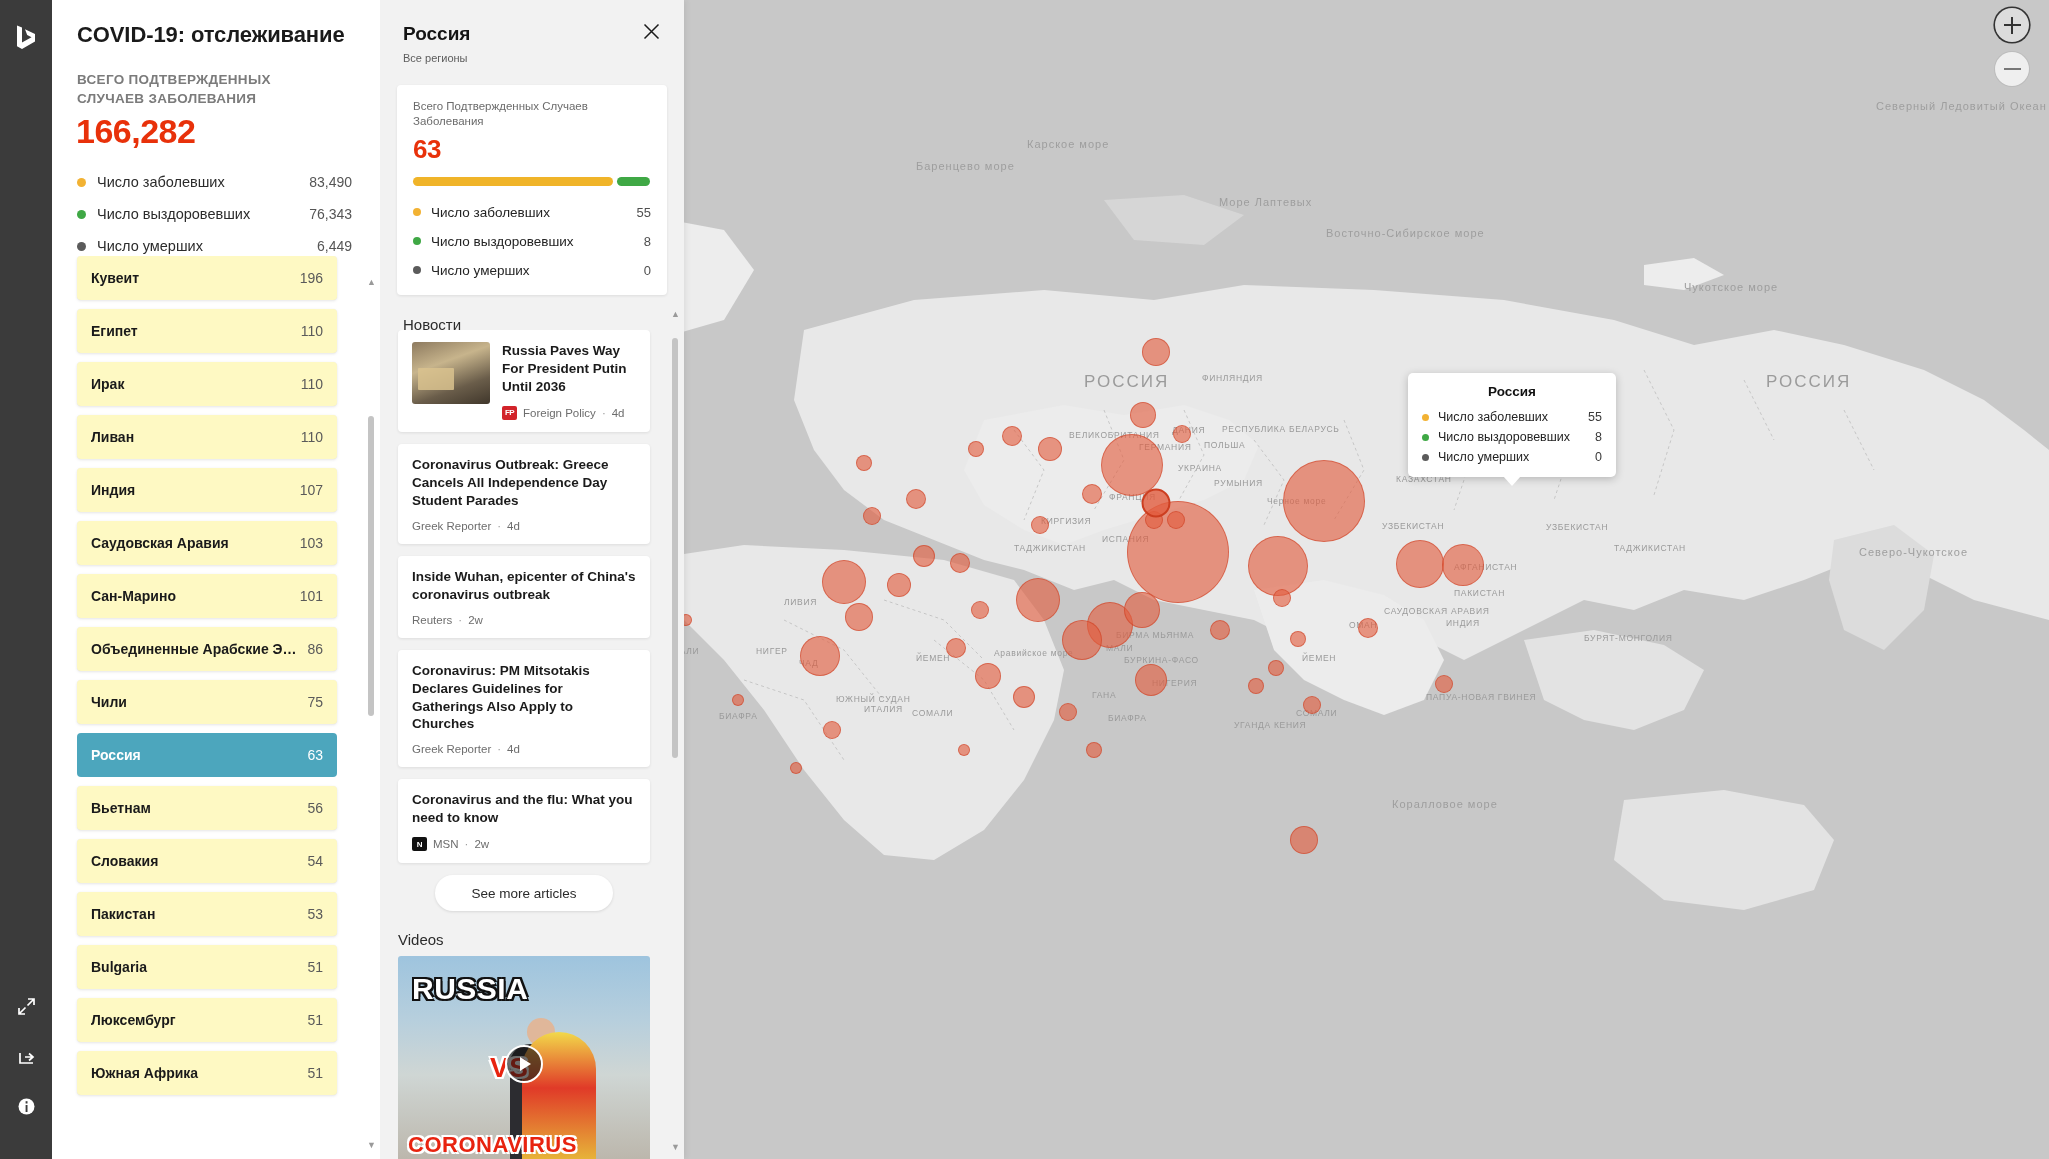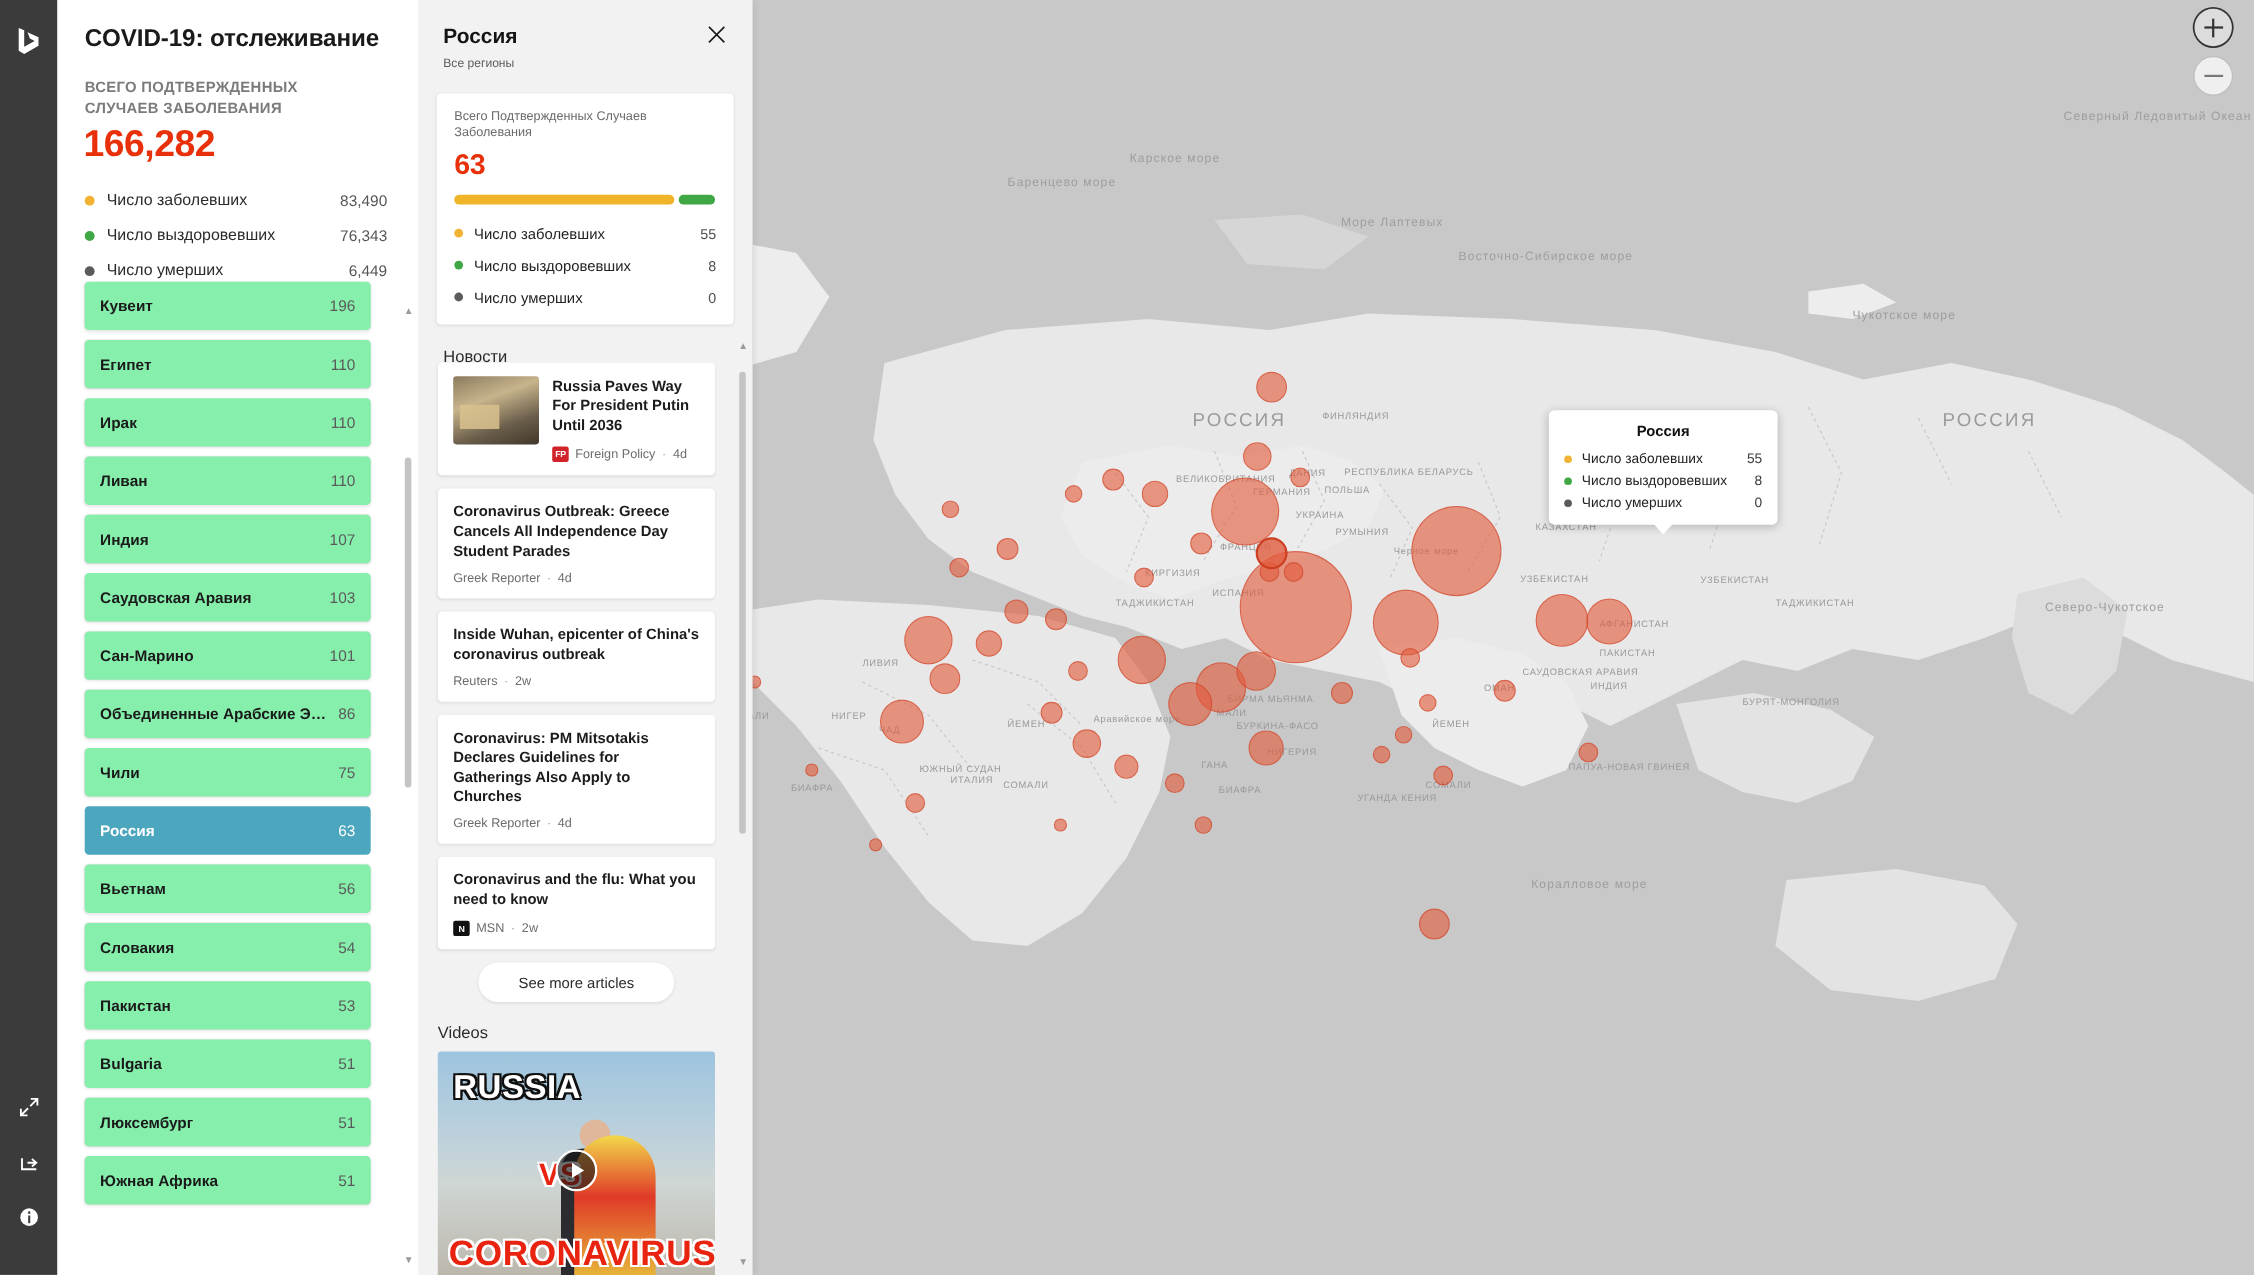--- a/index.html
+++ b/index.html
@@ -55,21 +55,21 @@
   .legend-lab { flex: 1; }
   .legend-val { color: #555; font-size: 14px; }
 
   .listwrap {
     position: absolute; left: 0; top: 256px; width: 328px; height: 903px;
     overflow: hidden;
   }
   .list { position: absolute; left: 0; top: 0; width: 310px; }
   .list-item {
     position: relative; margin: 0 25px 9px 25px; height: 44px;
-    background: #86efac; border-radius: 4px;
+    background: #fef9c3; border-radius: 4px;
     box-shadow: 0 1px 3px rgba(0,0,0,0.10), 0 0 1px rgba(0,0,0,0.06);
     display: flex; align-items: center; padding: 0 14px 0 14px; cursor: pointer;
   }
   .list-item .nm {
     font-size: 14px; font-weight: 700; color: #1a1a1a;
     white-space: nowrap; overflow: hidden; text-overflow: ellipsis; flex: 1;
   }
   .list-item .vl { font-size: 14px; color: #5a5a5a; margin-left: 8px; }
   .list-item.sel { background: #4ca6bd; box-shadow: none; }
   .list-item.sel .nm, .list-item.sel .vl { color: #ffffff; }
@@ -172,21 +172,21 @@
     position: absolute; left: 14px; top: 16px; font-size: 30px; font-weight: 700;
     color: #fff; letter-spacing: 0.5px;
     text-shadow: -2px -2px 0 #111, 2px -2px 0 #111, -2px 2px 0 #111, 2px 2px 0 #111;
   }
   .vc-txt-mid {
     position: absolute; left: 92px; top: 96px; font-size: 28px; font-weight: 700;
     color: #e8230f; letter-spacing: 0.5px;
     text-shadow: -2px -2px 0 #fff, 2px -2px 0 #fff, -2px 2px 0 #fff, 2px 2px 0 #fff;
   }
   .vc-txt-bot {
-    position: absolute; left: 10px; bottom: 14px; font-size: 32px; font-weight: 700;
+    position: absolute; left: 10px; bottom: 14px; font-size: 22px; font-weight: 700;
     color: #e8230f; letter-spacing: 0.5px;
     text-shadow: -2px -2px 0 #fff, 2px -2px 0 #fff, -2px 2px 0 #fff, 2px 2px 0 #fff;
   }
   .vc-doll {
     position: absolute; right: 54px; bottom: 0; width: 74px; height: 140px;
     background: linear-gradient(180deg,#f2d94a 0%,#e03a28 40%,#e8c93c 100%);
     border-radius: 37px 37px 14px 14px;
   }
   .vc-man {
     position: absolute; left: 112px; bottom: 0; width: 62px; height: 128px;

